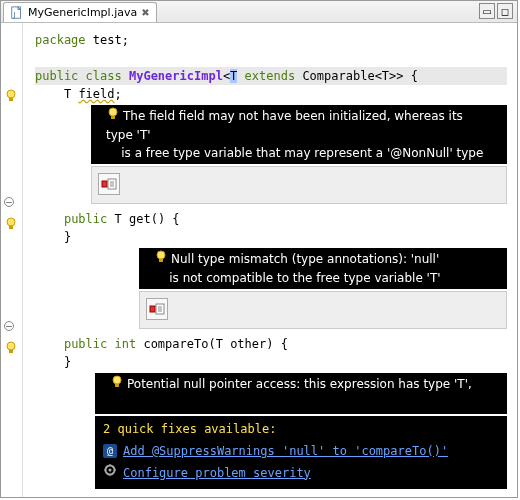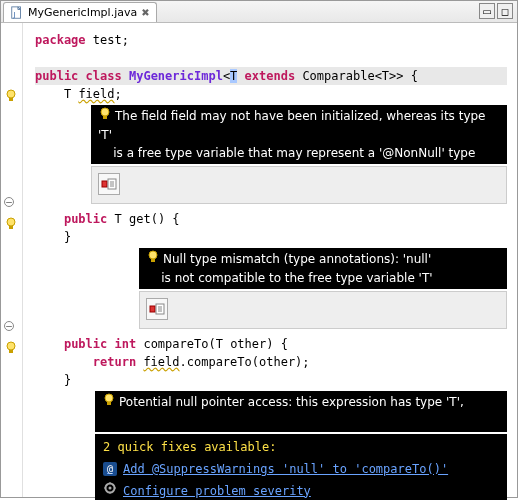--- a/index.html
+++ b/index.html
@@ -65,28 +65,28 @@
   width:10px;height:10px;border:1px solid #888;border-radius:5px;
   background:#fff;color:#555;font-size:9px;line-height:8px;text-align:center;
 }
 .code-area {
   position:absolute;left:22px;right:0;top:22px;bottom:0;
   padding:8px 10px 8px 12px;
   font-family:"DejaVu Sans Mono","Consolas",monospace;
   font-size:12px;line-height:18px;color:#000;
 }
 .code-area .line{white-space:pre}
-.kw{color:#be185d;font-weight:bold}
+.kw{color:#4d7c0f;font-weight:normal}
 .cls{font-weight:bold;color:#6d28d9}
 .sel{background:#a8c8ff}
 .bg-hl{background:#e8e8e8}
 .field-warn{text-decoration:underline wavy #c9a000}
 .tooltip {
   background:#000;color:#fff;font-family:"DejaVu Sans",sans-serif;
-  font-size:12px;padding:2px 7px;display:block;
+  font-size:12px;padding:2px 15px;display:block;
   margin-top:2px;
 }
 .tooltip .lamp{display:inline-block;vertical-align:middle;margin-right:3px}
 .fix-box {
   background:#eee;border:1px solid #ccc;
   padding:6px;margin-top:2px;margin-bottom:6px;
 }
 .fix-btn {
   display:inline-flex;align-items:center;justify-content:center;
   width:22px;height:22px;border:1px solid #aaa;background:#f8f8f8;
@@ -194,21 +194,20 @@
           <svg width="16" height="16" viewBox="0 0 16 16">
               <rect x="1" y="5" width="5" height="6" fill="#d33" stroke="#900"></rect>
               <rect x="7" y="3" width="8" height="10" fill="#fff" stroke="#888"></rect>
               <path d="M9 6 h4 M9 8 h4 M9 10 h4" stroke="#888"></path>
             </svg>
         </div>
       </div>
     </div>
 
     <div class="line">    <span class="kw">public</span> <span class="kw">int</span> <span>compareTo</span><span>(T other) {</span></div>
-    <div class="line">        <span class="kw">return</span> <span class="field-warn">field</span><span>.compareTo(other);</span></div>
     <div class="line">    <span>}</span></div>
 
     <div class="indent3">
       <div class="tooltip">
         <span class="lamp"><svg viewBox="0 0 14 14">
               <circle cx="7" cy="5" r="4" fill="#ffe36b" stroke="#c9a000"></circle>
               <rect x="5" y="9" width="4" height="3" fill="#c9a000"></rect>
             </svg></span><span>Potential null pointer access: this expression has type 'T',</span><br>
         &nbsp;&nbsp;&nbsp;&nbsp;
       </div>

